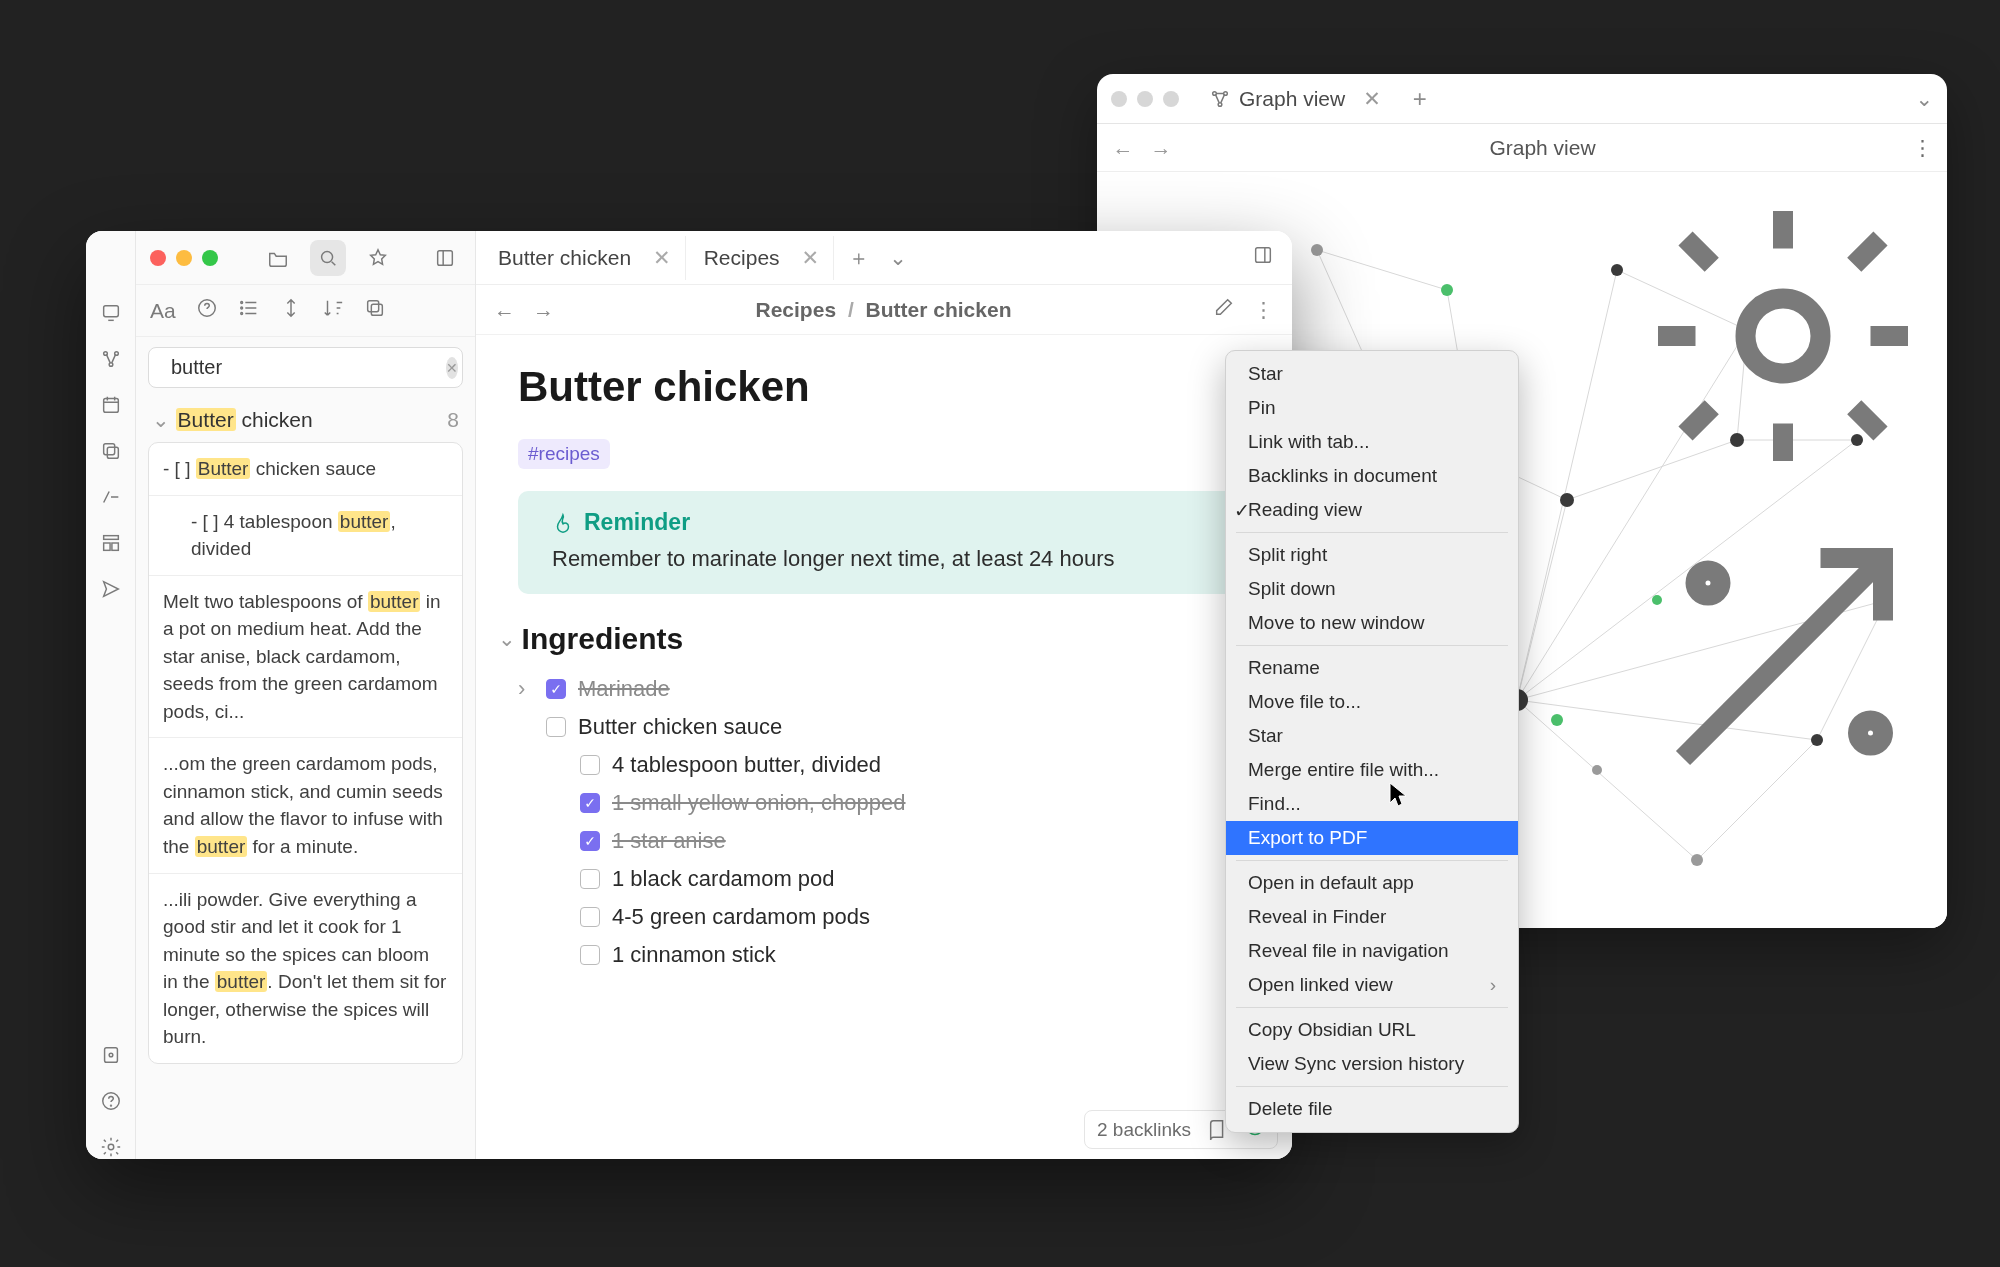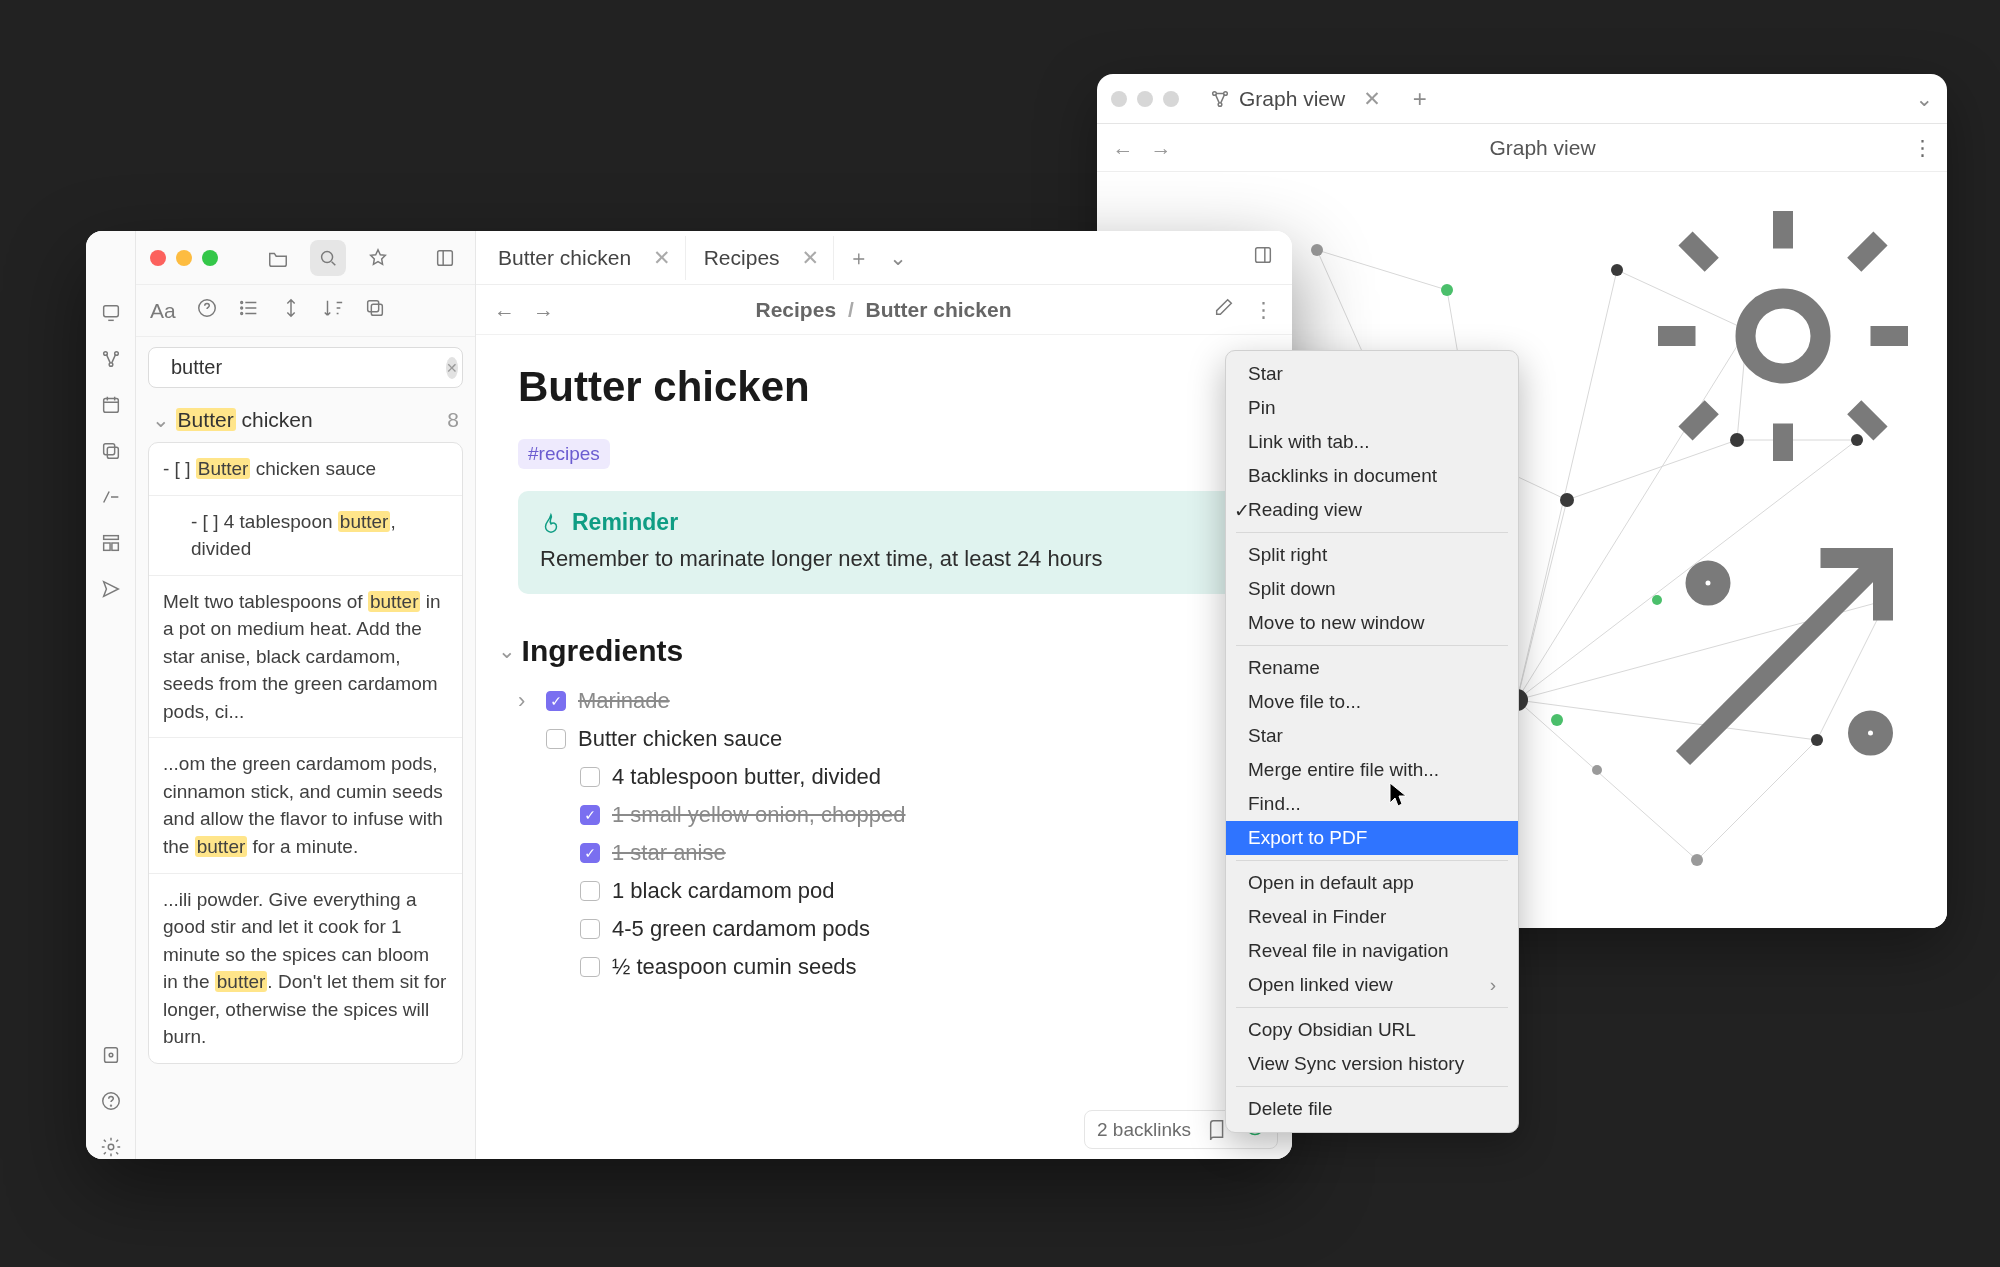--- a/index.html
+++ b/index.html
@@ -218,22 +218,22 @@
     background: #eeeafd;
     color: #6b5cd0;
     border-radius: 6px;
     padding: 4px 10px;
     font-size: 19px;
     margin-bottom: 22px;
   }
   .callout {
     background: #e0f3ef;
     border-radius: 10px;
-    padding: 18px 22px 22px 22px;
-    margin-bottom: 40px;
+    padding: 18px 22px 22px 34px;
+    margin-bottom: 28px;
   }
   .callout .title { color: #0f9d84; font-weight: 700; font-size: 23px; display:flex; gap:10px; align-items:center; margin-bottom:10px;}
   .callout .body { color: #2d2d2d; font-size: 22px; }
 
   .h2row { display:flex; align-items:center; gap:6px; margin: 14px 0 14px -20px;}
   .h2row .chev { color:#9a9a9a; }
   .doc h2 { font-size: 30px; font-weight: 800; color:#1a1a1a; }
 
   .tasklist { list-style: none; }
   .tasklist li { display:flex; align-items:center; gap:12px; padding: 6px 0; font-size: 22px; color:#2a2a2a;}
@@ -634,21 +634,21 @@
             <span class="">1 black cardamom pod</span>
           </li>
           <li class="child">
             <span class="chev"></span>
             <span class="cb"></span>
             <span class="">4-5 green cardamom pods</span>
           </li>
           <li class="child">
             <span class="chev"></span>
             <span class="cb"></span>
-            <span class="">½ teaspoon cumin seeds</span>
+            <span class="">1 cinnamon stick</span>
           </li>
         </ul>
     </div>
 
     <div class="statusbar">
       <span>2 backlinks</span>
       <svg class="svg" viewBox="0 0 24 24">
           <path d="M4 5a3 3 0 013-3h10v18H7a3 3 0 00-3 3z"></path>
         </svg>
       <span class="ok"><svg width="20" height="20" viewBox="0 0 24 24" fill="none" stroke="#2bb56c" stroke-width="2">

